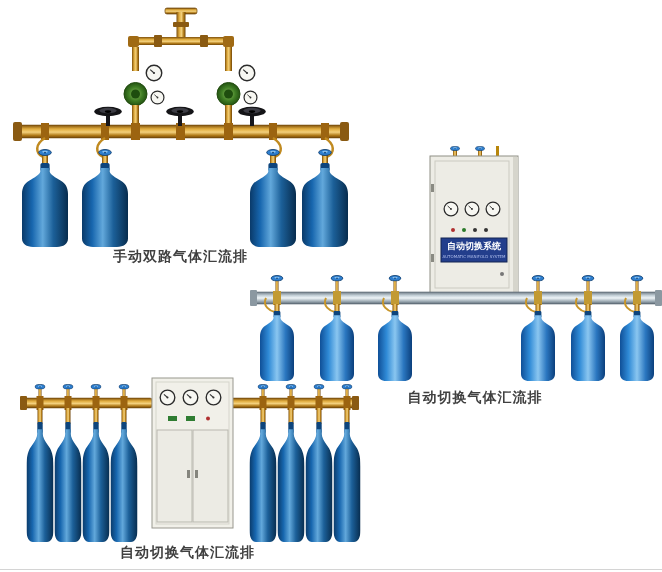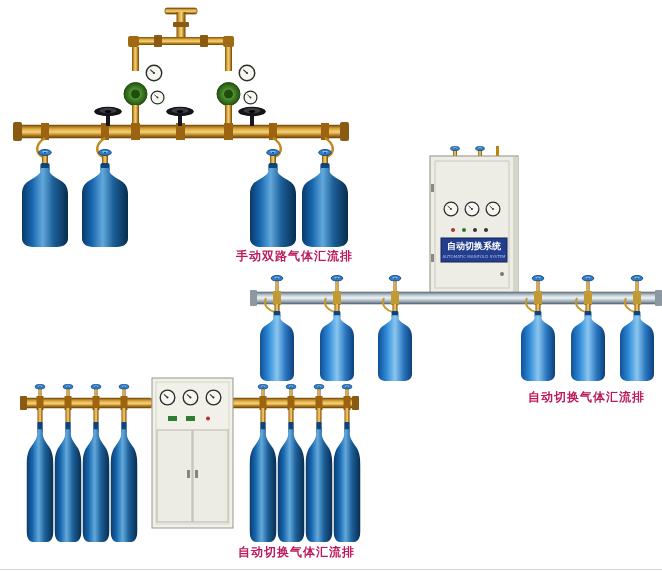--- a/index.html
+++ b/index.html
@@ -1,21 +1,21 @@
 <!DOCTYPE html>
 <html><head>
 <meta charset="utf-8">
 <style>
   * { margin:0; padding:0; box-sizing:border-box; }
   html,body { width:662px; height:572px; background:#ffffff; font-family:"DejaVu Sans",sans-serif; }
   .page { position:relative; width:662px; height:572px; background:#ffffff; overflow:hidden; }
   .art { position:absolute; }
   .caption {
-    position:absolute; text-align:right; font-weight:bold; font-size:12px;
-    color:#be185d; letter-spacing:1px; font-family:"DejaVu Sans",sans-serif;
+    position:absolute; text-align:center; font-weight:bold; font-size:14px;
+    color:#404040; letter-spacing:1px; font-family:"DejaVu Sans",sans-serif;
   }
   .hairline { position:absolute; left:0; top:569px; width:662px; height:1px; background:#d4d4d4; }
   svg text { font-family:"DejaVu Sans",sans-serif; }
 </style>
 </head>
 <body>
 
 <div class="page">
 
   <svg width="0" height="0" style="position:absolute" aria-hidden="true">

